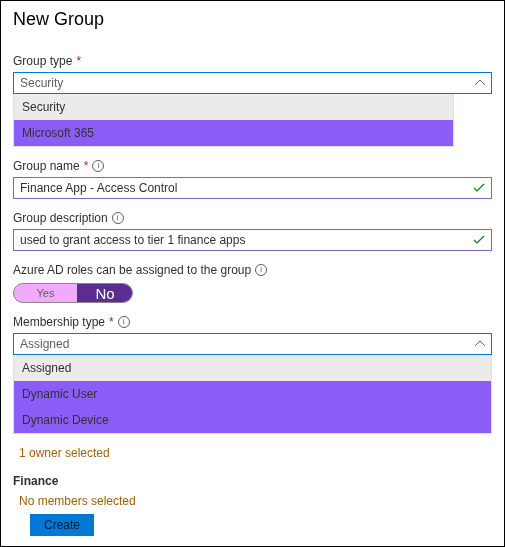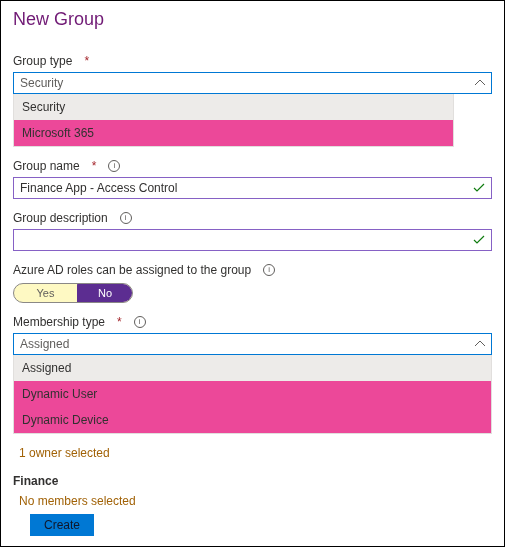--- a/index.html
+++ b/index.html
@@ -12,33 +12,33 @@
   .panel {
     width: 505px;
     height: 547px;
     border: 1px solid #000;
     padding: 8px 12px 10px 12px;
     position: relative;
   }
   .title {
     font-size: 18px;
     font-weight: 400;
-    color: #701a75;
+    color: #000000;
     margin-bottom: 24px;
   }
   .field-block {
     margin-bottom: 12px;
   }
   .field-label {
     font-size: 12px;
     color: #323130;
     margin-bottom: 4px;
     display: flex;
     align-items: center;
-    gap: 12px;
+    gap: 4px;
   }
   .req {
     color: #a4262c;
   }
   .info-icon {
     display: inline-flex;
     width: 12px;
     height: 12px;
     border: 1px solid #605e5c;
     border-radius: 50%;
@@ -71,21 +71,21 @@
     border-top: none;
     margin-top: 0;
   }
   .dropdown.group-type {
     width: 92%;
   }
   .dropdown-item {
     padding: 6px 8px;
     font-size: 12px;
     color: #323130;
-    background: #ec4899;
+    background: #8b5cf6;
   }
   .dropdown-item.selected {
     background: #edebe9;
   }
   .input-box {
     border: 1px solid #8661c5;
     height: 22px;
     display: flex;
     align-items: center;
     padding: 0 24px 0 6px;
@@ -103,39 +103,39 @@
   .toggle-wrap {
     display: flex;
     align-items: center;
     margin-top: 6px;
   }
   .toggle {
     width: 120px;
     height: 20px;
     border: 1px solid #8a8886;
     border-radius: 10px;
-    background: #fef9c3;
+    background: #f0abfc;
     position: relative;
     display: flex;
     align-items: center;
     overflow: hidden;
   }
   .toggle-yes {
     flex: 1;
     text-align: center;
     font-size: 11px;
     color: #605e5c;
   }
   .toggle-no {
     width: 56px;
     height: 35px;
     background: #5c2d91;
     border-radius: 10px;
     color: #fff;
-    font-size: 11px;
+    font-size: 15px;
     display: flex;
     align-items: center;
     justify-content: center;
     margin-right: -1px;
   }
   .section-label {
     font-size: 12px;
     font-weight: 600;
     color: #323130;
     margin-top: 14px;
@@ -200,20 +200,21 @@
       </span>
     </div>
   </div>
 
   <div class="field-block">
     <div class="field-label">
       <span>Group description</span>
       <span class="info-icon">i</span>
     </div>
     <div class="input-box">
+      <span>used to grant access to tier 1 finance apps</span>
       <span class="check-icon">
         <svg width="12" height="10" viewBox="0 0 12 10">
             <path d="M1 5 L4 8 L11 1" fill="none" stroke="#107c10" stroke-width="1.2"></path>
           </svg>
       </span>
     </div>
   </div>
 
   <div class="field-block">
     <div class="field-label">

